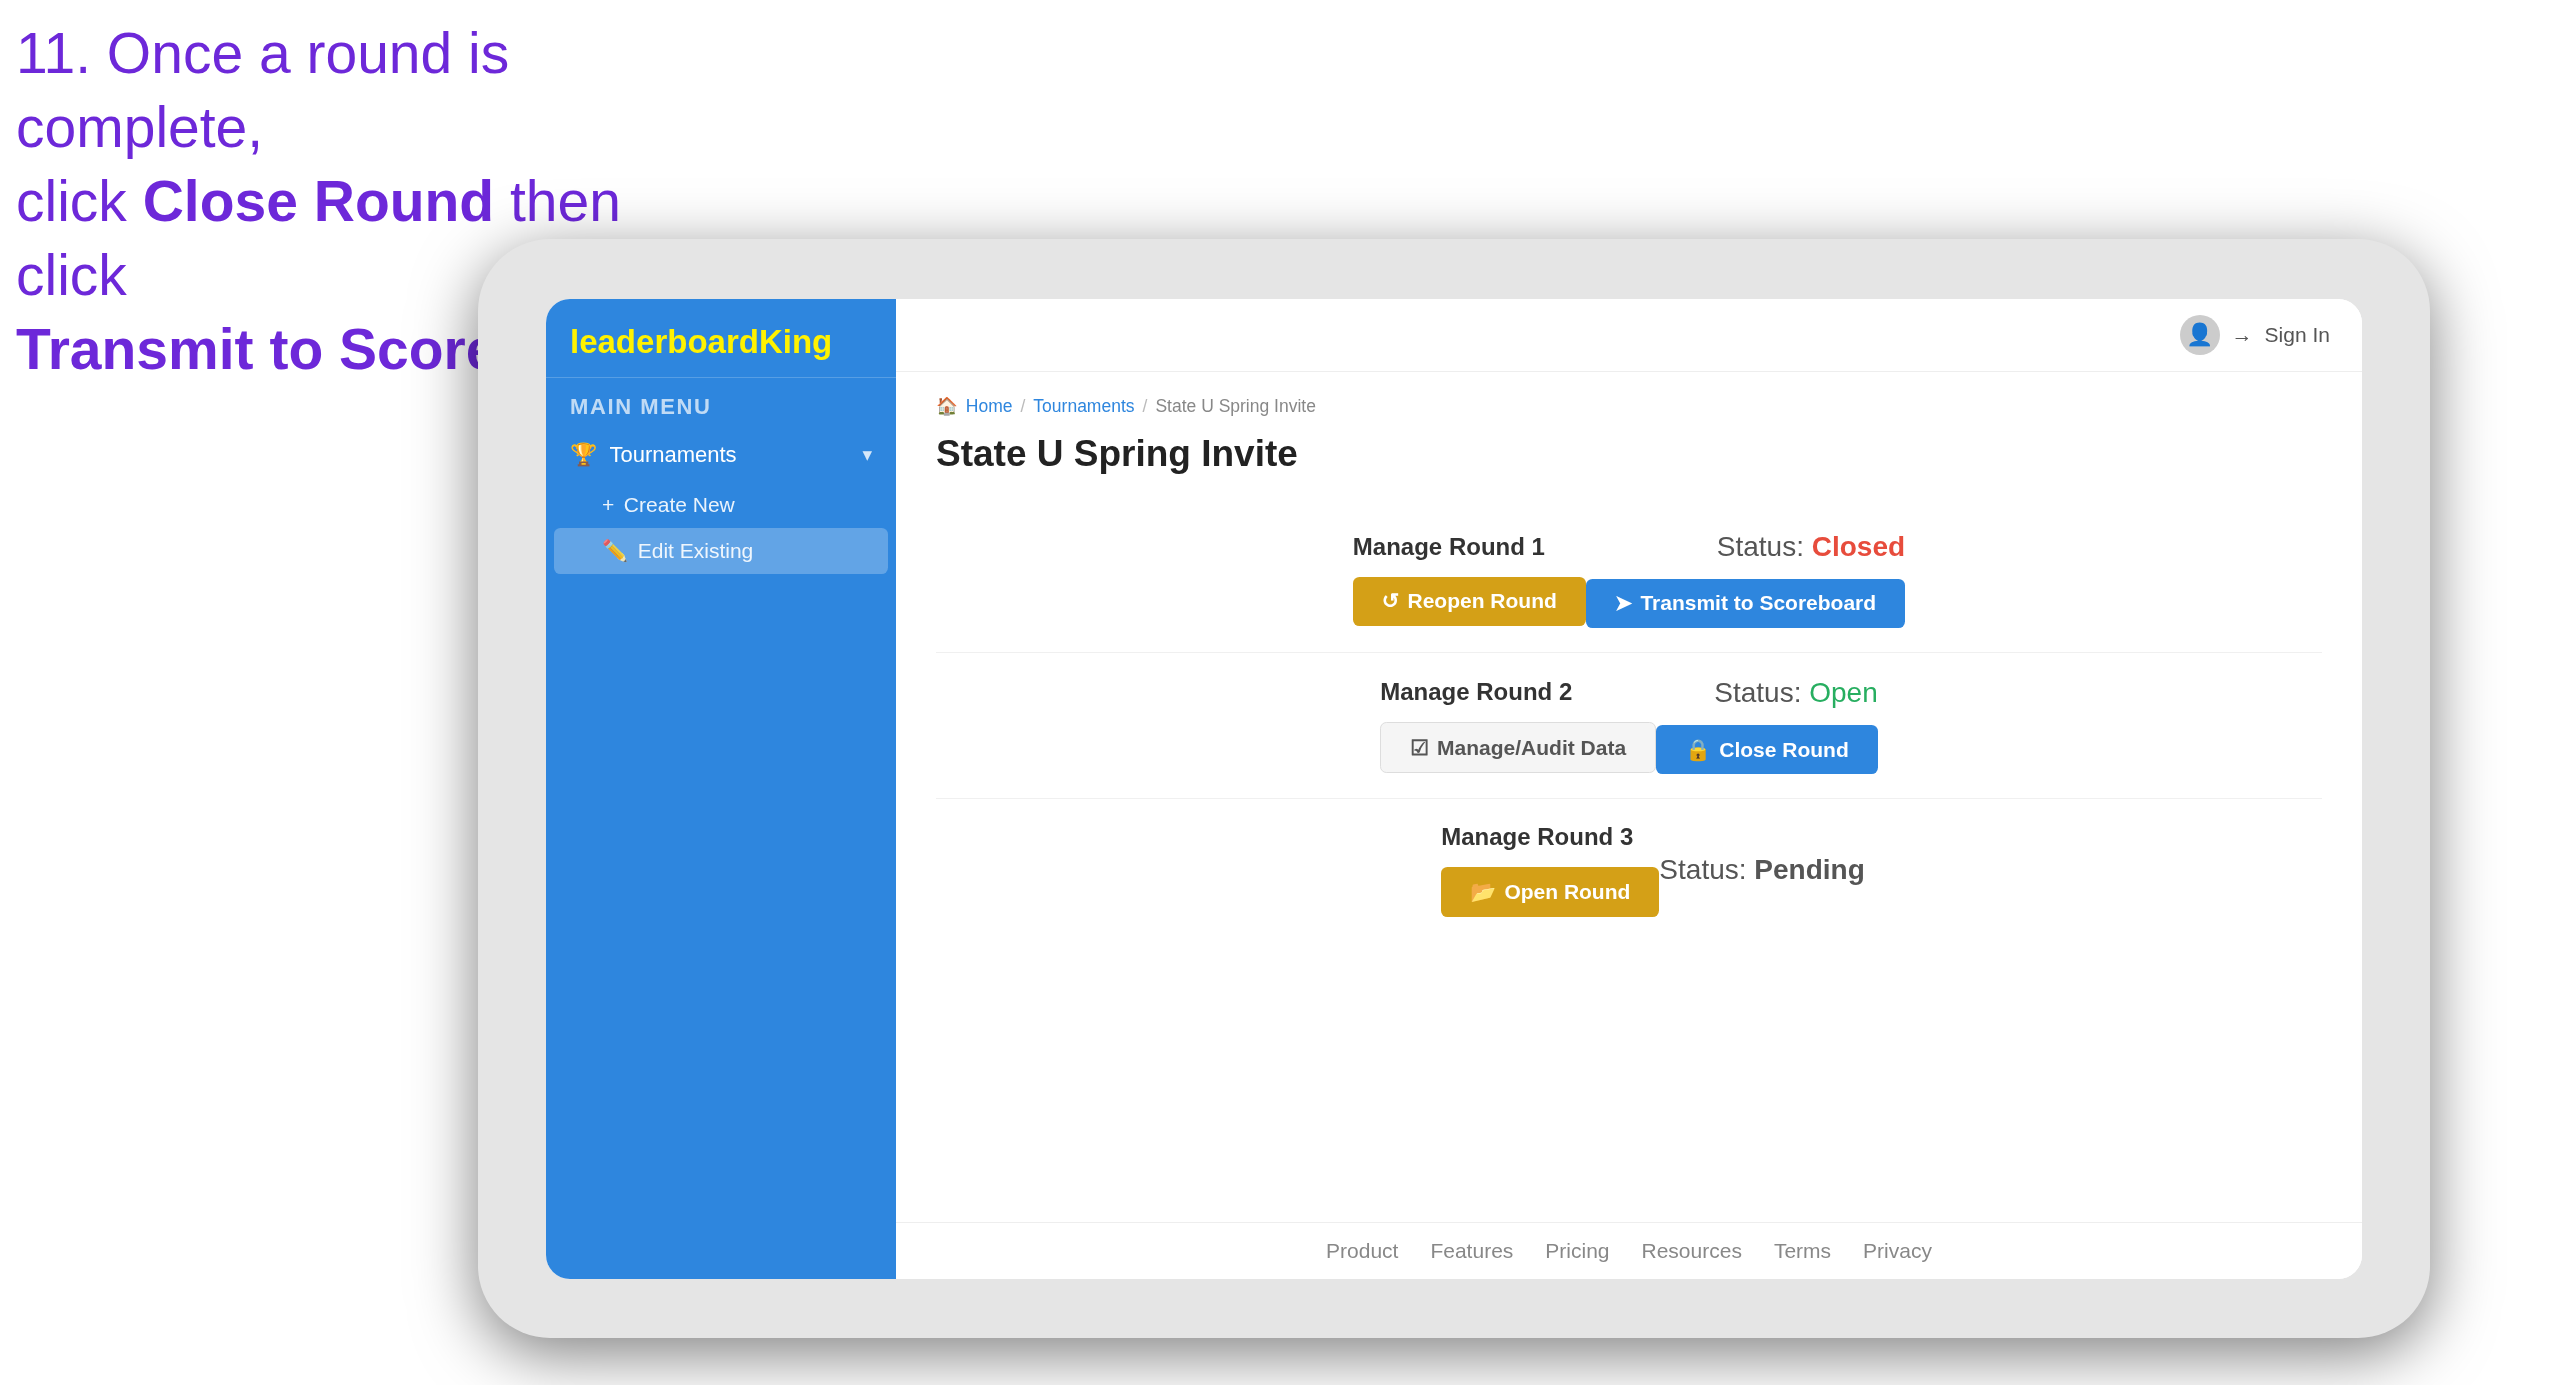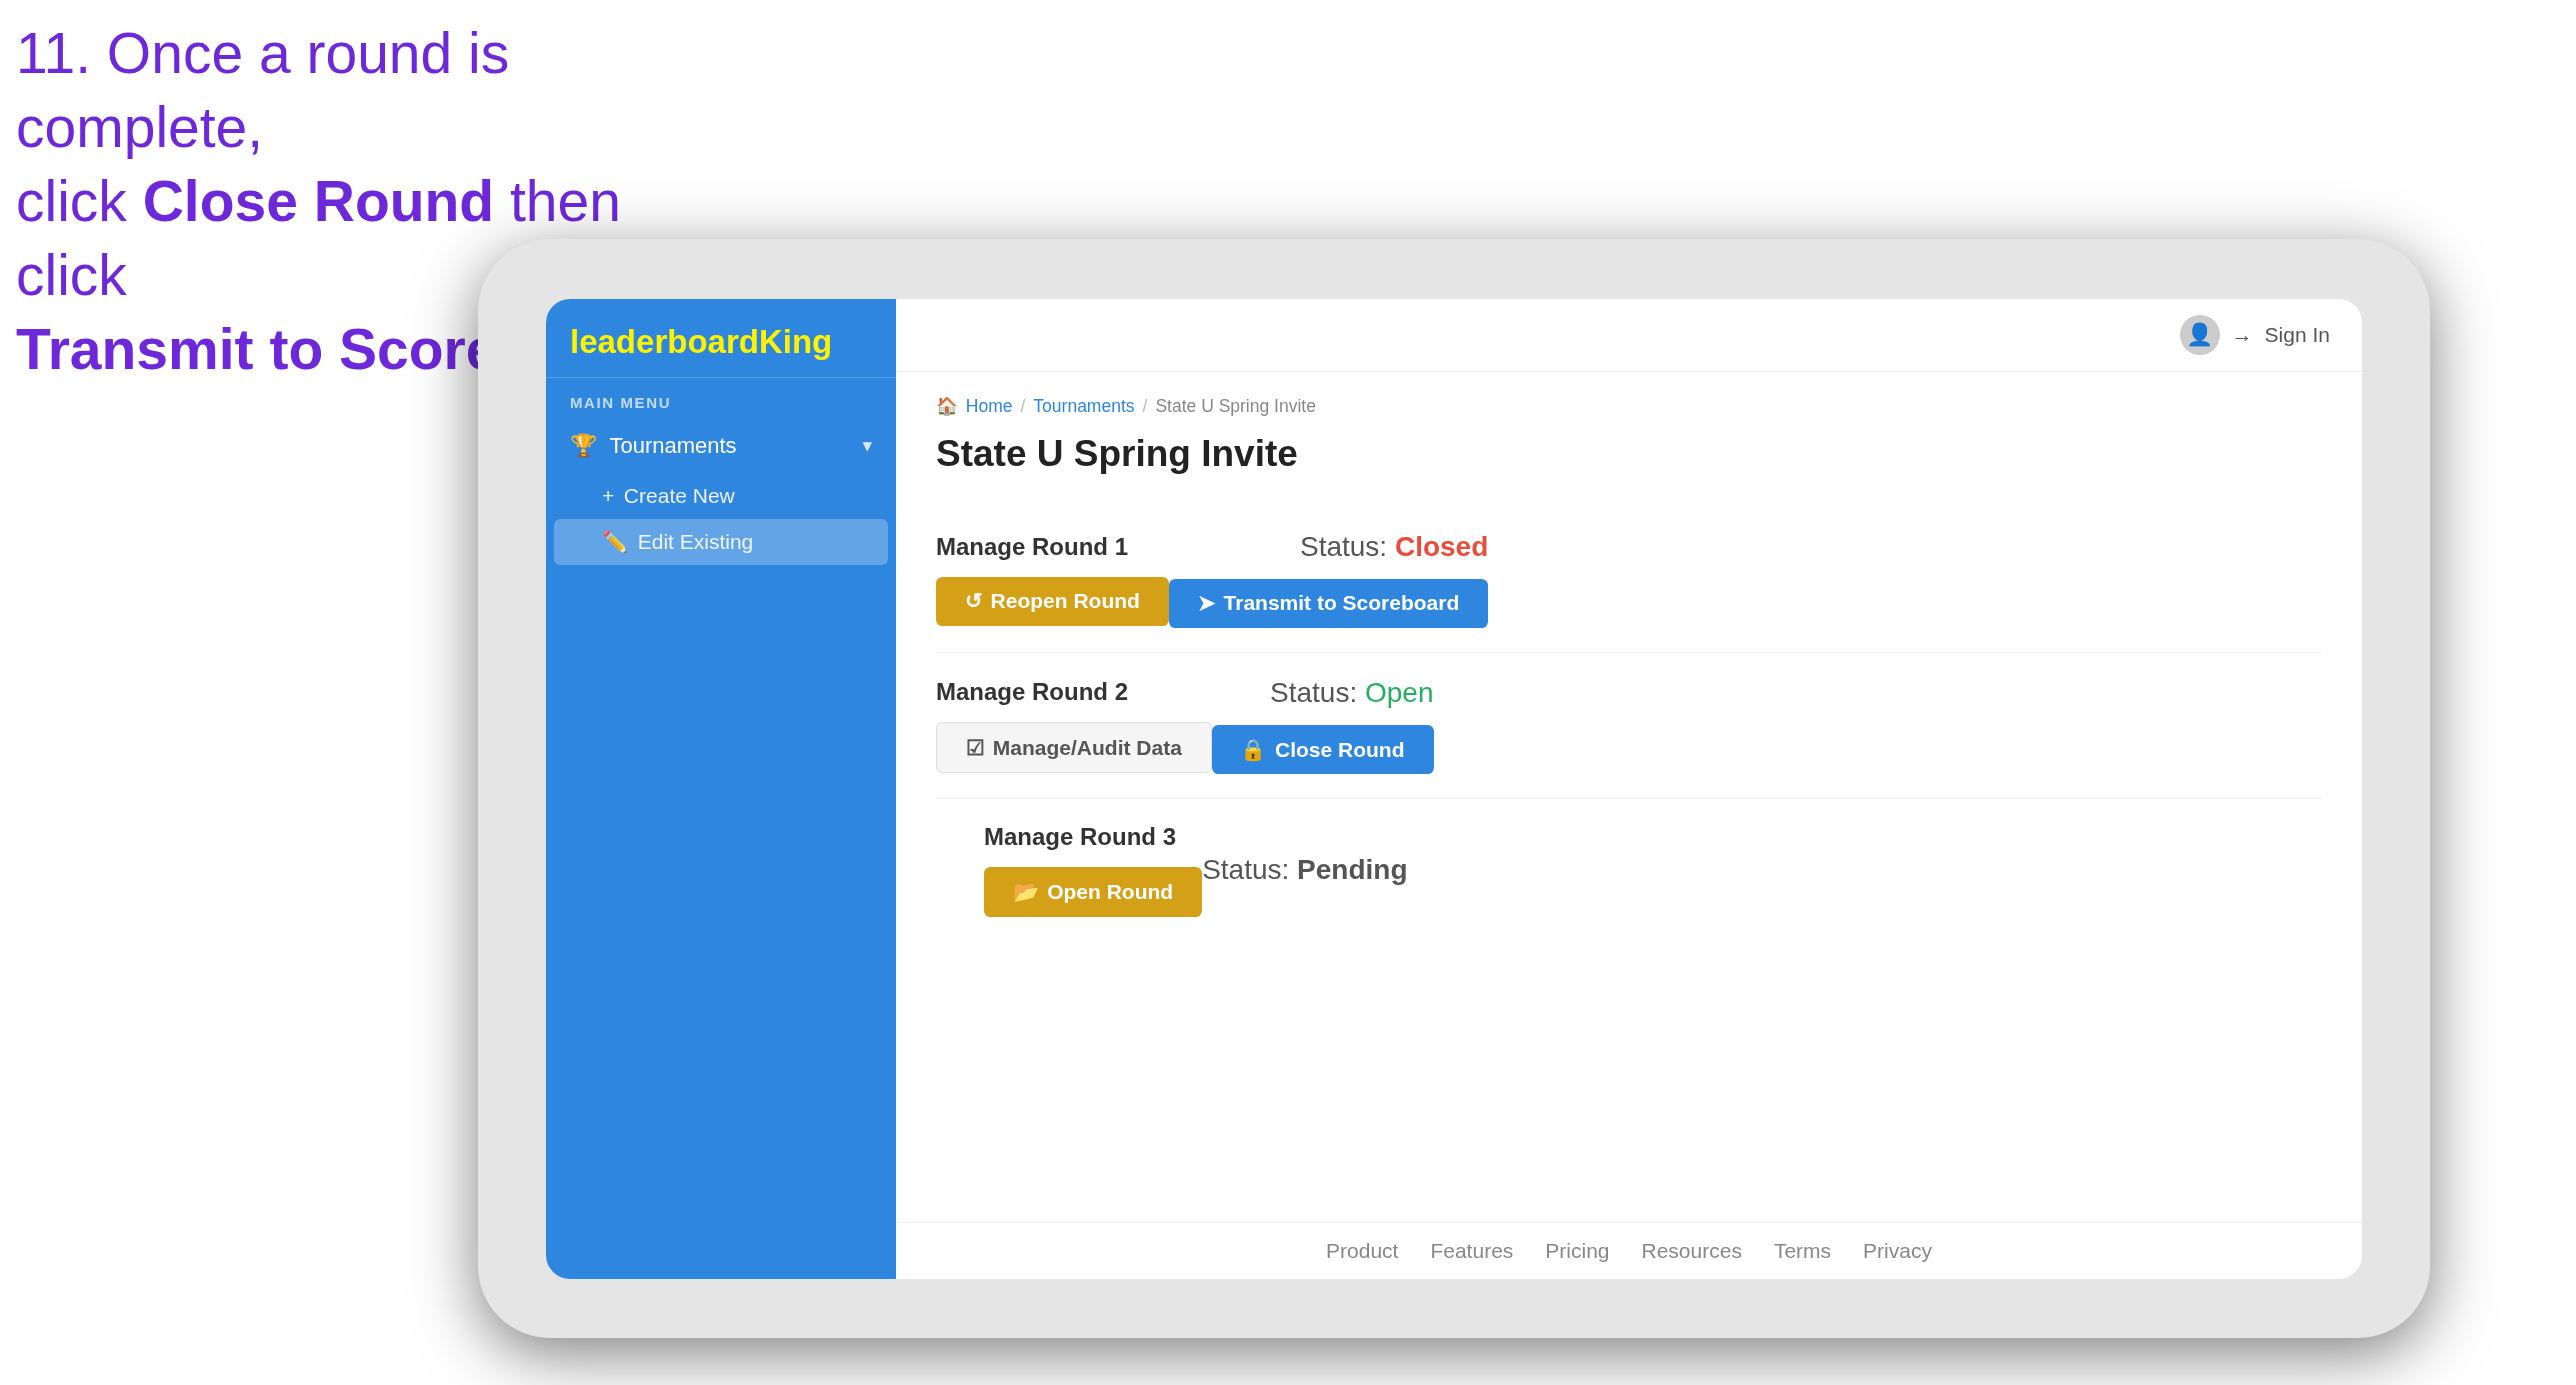--- a/index.html
+++ b/index.html
@@ -80,21 +80,21 @@
       font-style: italic;
     }
     .logo-text span {
       font-weight: 900;
       font-style: normal;
       color: #fff200;
     }
 
     .main-menu-label {
       padding: 16px 24px 8px;
-      font-size: 15px;
+      font-size: 22px;
       color: rgba(255,255,255,0.7);
       letter-spacing: 1.6px;
       text-transform: uppercase;
       font-weight: 600;
     }
 
     .sidebar-nav-item {
       display: flex;
       align-items: center;
       padding: 14.3px 24px;
@@ -203,21 +203,21 @@
       font-size: 37px;
       font-weight: 700;
       color: #222;
       margin-bottom: 32px;
     }
 
     
     .round-row {
       display: flex;
       align-items: center;
-      justify-content: flex-start;
+      justify-content: center;
       padding: 24px 0;
       border-bottom: 0.8px solid #f0f0f0;
     }
 
     .round-row:last-of-type {
       border-bottom: none;
       margin-left: 48px;
     }
 
     .round-left {

